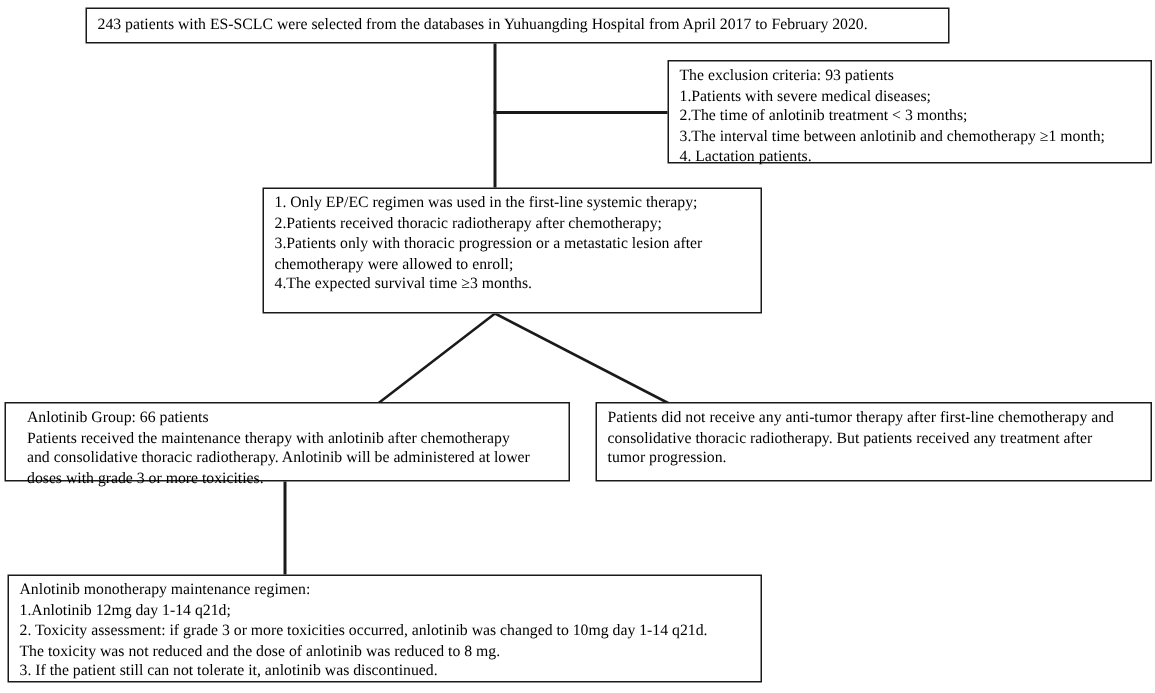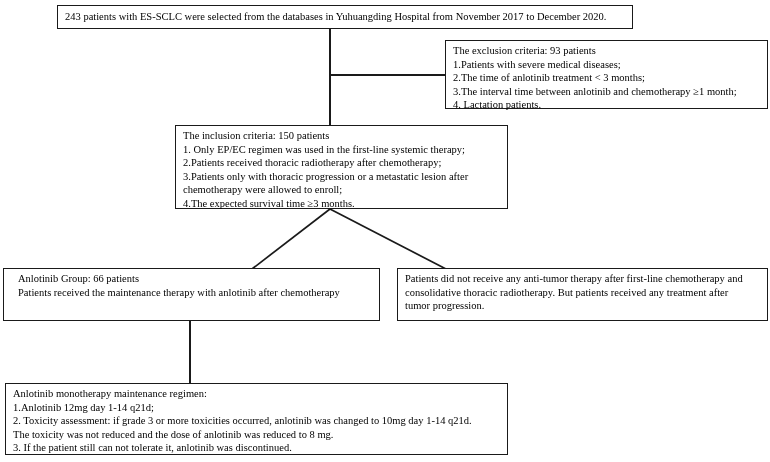--- a/index.html
+++ b/index.html
@@ -65,43 +65,44 @@
   <div class="conn conn-h" style="left:329px; top:74px; width:117px;"></div>
 
   <svg class="diag" style="left:0px; top:205px; width:770px; height:68px;">
     <line x1="330" y1="4" x2="252" y2="64"></line>
     <line x1="330" y1="4" x2="446" y2="64"></line>
   </svg>
 
   <div class="conn conn-v" style="left:189px; top:320px; height:64px;"></div>
 
   <div class="box" id="box-screened">
-    <div class="line">243 patients with ES-SCLC  were selected from the databases in Yuhuangding Hospital from  November 2017  to December 2020.</div>
+    <div class="line">243 patients with ES-SCLC  were selected from the databases in Yuhuangding Hospital from  April 2017  to February 2020.</div>
   </div>
 
   <div class="box" id="box-exclusion">
     <div class="line">The exclusion criteria: 93 patients</div>
     <div class="line">1.Patients with severe medical  diseases;</div>
     <div class="line">2.The time of anlotinib treatment &lt; 3 months;</div>
     <div class="line">3.The interval time between anlotinib and chemotherapy ≥1 month;</div>
     <div class="line">4. Lactation patients.</div>
   </div>
 
   <div class="box" id="box-inclusion">
-    <div class="line">The inclusion criteria: 150  patients</div>
     <div class="line">1.  Only EP/EC regimen was used in the first-line  systemic therapy;</div>
     <div class="line">2.Patients received thoracic radiotherapy after chemotherapy;</div>
     <div class="line">3.Patients only with thoracic progression or a metastatic lesion after</div>
     <div class="line">chemotherapy were  allowed to enroll;</div>
     <div class="line">4.The expected survival time ≥3 months.</div>
   </div>
 
   <div class="box" id="box-anlotinib">
     <div class="line">Anlotinib Group: 66 patients</div>
     <div class="line">Patients received the maintenance therapy with anlotinib after chemotherapy</div>
+    <div class="line">and consolidative thoracic radiotherapy. Anlotinib will  be administered  at lower</div>
+    <div class="line">doses with grade 3 or more toxicities.</div>
   </div>
 
   <div class="box" id="box-observation">
     <div class="line">Patients did not receive any anti-tumor therapy after first-line  chemotherapy and</div>
     <div class="line">consolidative thoracic radiotherapy. But patients received any treatment after</div>
     <div class="line">tumor progression.</div>
   </div>
 
   <div class="box" id="box-regimen">
     <div class="line">Anlotinib monotherapy maintenance regimen:</div>

